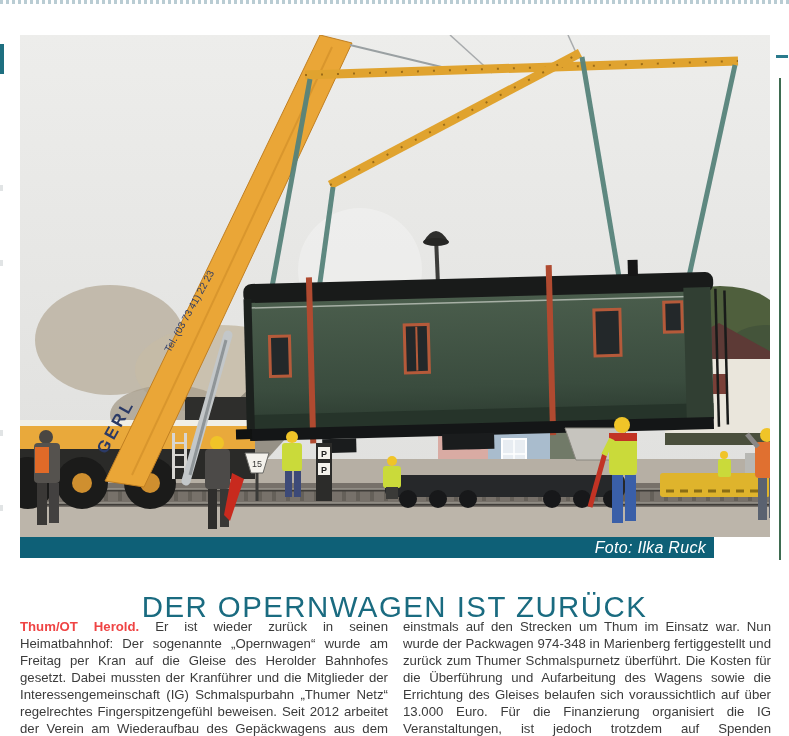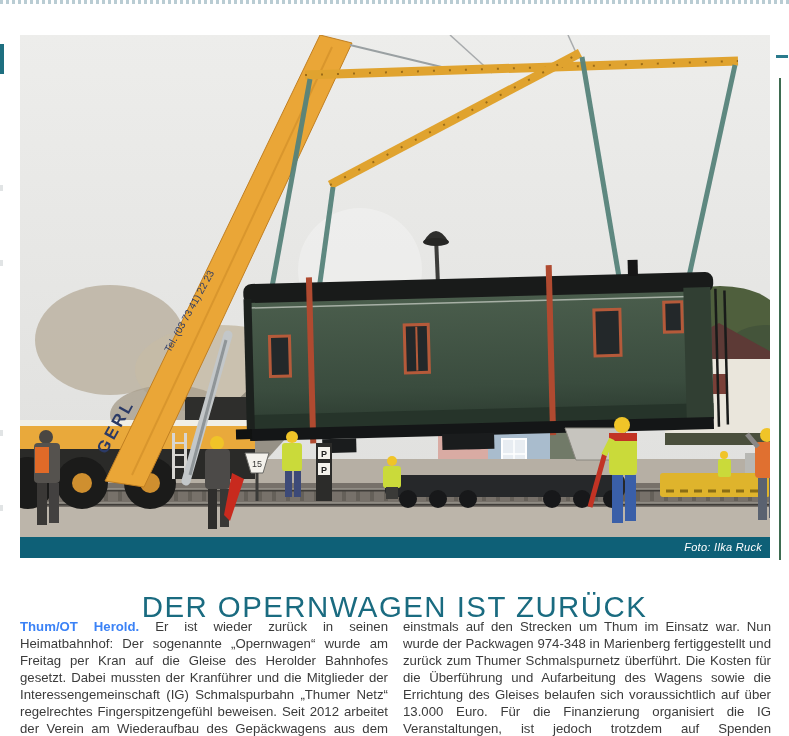--- a/index.html
+++ b/index.html
@@ -12,34 +12,34 @@
 
   
   .edge-teal-left{position:absolute;left:0;top:44px;width:4px;height:30px;background:#1e6f80;}
   .edge-mark{position:absolute;left:0;width:3px;height:6px;background:#9aa6aa;opacity:.3;}
   .edge-green-right{position:absolute;left:779px;top:78px;width:2px;height:482px;background:#3e6b50;}
   .edge-teal-dash{position:absolute;left:776px;top:55px;width:12px;height:3px;background:#2a7a8c;}
 
   
   .photo-wrap{position:absolute;left:20px;top:35px;width:750px;height:523px;}
   .photo{display:block;width:750px;height:502px;background:#e9e9e7;}
-  .caption-bar{width:750px;height:21px;background:#0e6077;color:#ffffff;
-    font-style:italic;font-size:11px;line-height:21px;text-align:right;
+  .caption-bar{width:694px;height:21px;background:#0e6077;color:#ffffff;
+    font-style:italic;font-size:16px;line-height:21px;text-align:right;
     padding:0 8px;box-sizing:border-box;letter-spacing:.3px;}
 
   
   .headline{position:absolute;left:0;top:570px;width:789px;text-align:center;
     color:#1a6b80;font-size:30px;font-weight:400;letter-spacing:1.5px;
     font-family:"Liberation Sans", sans-serif;transform:scaleX(.98);}
 
   
   .article{position:absolute;left:20px;top:618px;width:751px;display:flex;gap:15px;}
   .col{flex:1;margin:0;font-size:13.2px;line-height:17px;color:#3b3b3b;
     text-align:justify;hyphens:none;}
-  .lead-in{font-weight:bold;color:#3b82f6;}
+  .lead-in{font-weight:bold;color:#ef4444;}
 
   svg text{font-family:"Liberation Sans", sans-serif;}
 </style>
 </head>
 <body>
 
 <div class="page">
 
   <div class="dotted-rule"></div>
   <div class="edge-teal-left"></div>

